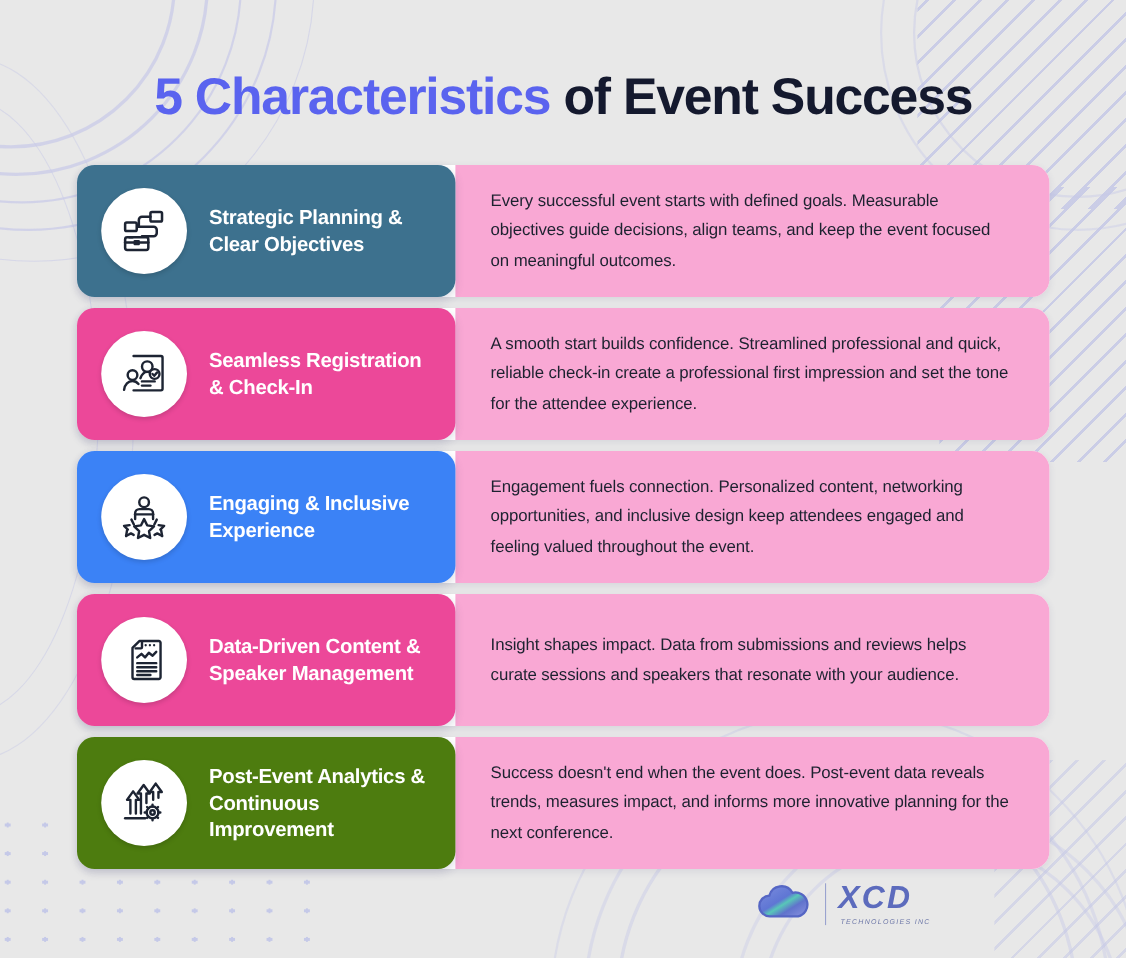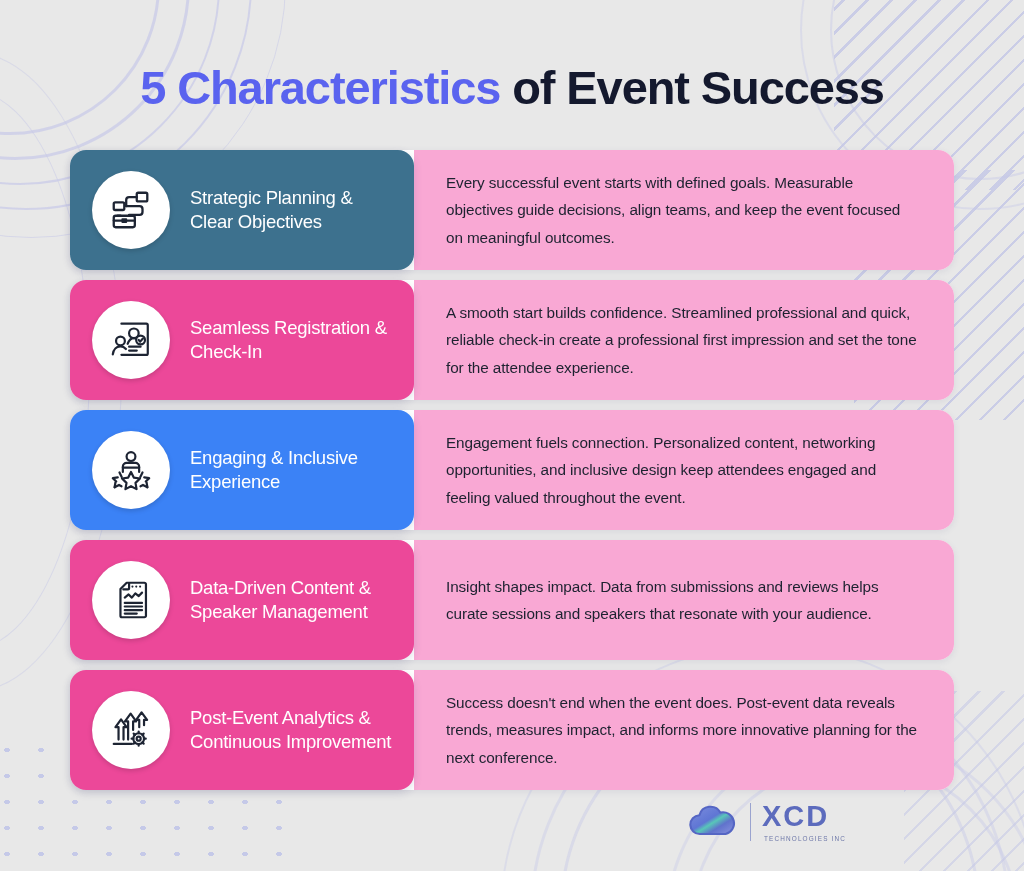--- a/index.html
+++ b/index.html
@@ -142,21 +142,21 @@
     display: flex;
     align-items: center;
     justify-content: center;
     box-shadow: 0 2px 5px rgba(0,0,0,0.16);
   }
   .icon-circle svg { display: block; }
 
   .card-title {
     color: #ffffff;
     font-size: 18.5px;
-    font-weight: 400;
+    font-weight: 700;
     line-height: 1.28;
     letter-spacing: -0.25px;
   }
 
   .card-right {
     flex: 1 1 auto;
     display: flex;
     align-items: center;
     padding: 0 34px 0 32px;
     border-radius: 0 16px 16px 0;
@@ -178,21 +178,21 @@
     display: flex;
     align-items: center;
     gap: 11px;
     z-index: 3;
   }
   .logo-divider {
     width: 1.5px;
     height: 38px;
     background: #9aa3cf;
   }
-  .logo-text { display: flex; flex-direction: column; }
+  .logo-text { display: flex; flex-direction: column; font-style: italic; }
   .logo-word {
     font-size: 29px;
     font-weight: 700;
     letter-spacing: 2px;
     color: #5c6bbd;
     line-height: 1;
   }
   .logo-sub {
     font-size: 6.4px;
     letter-spacing: 1.15px;
@@ -310,21 +310,21 @@
           </svg>
         </div>
         <div class="card-title">Data-Driven Content &amp; Speaker Management</div>
       </div>
       <div class="card-right">
         <p class="card-desc">Insight shapes impact. Data from submissions and reviews helps curate sessions and speakers that resonate with your audience.</p>
       </div>
     </div>
 
     <div class="card">
-      <div class="card-left" style="background:#ec4899">
+      <div class="card-left" style="background:#4d7c0f">
         <div class="icon-circle">
           <svg width="46" height="46" viewBox="0 0 48 48" fill="none" stroke="#1d2433" stroke-width="2.3" stroke-linecap="round" stroke-linejoin="round">
             <path d="M11 34 V21 l-3.2 0 L13.6 13 L19.4 21 l-3.2 0 V34"></path>
             <path d="M21 34 V15 l-3.3 0 L23.6 7 L29.4 15 l-3.2 0 V24"></path>
             <path d="M32.6 21 V13.5 l-3.2 0 L35 5.6 L40.8 13.5 l-3.2 0 V19"></path>
             <path d="M6 38.5 H25"></path>
             <circle cx="32" cy="33" r="5.6"></circle>
             <circle cx="32" cy="33" r="2.1"></circle>
             <path d="M32 25.6 V27.4 M32 38.6 V40.4 M24.6 33 H26.4 M37.6 33 H39.4
                      M26.8 27.8 l1.3 1.3 M35.9 36.9 l1.3 1.3 M37.2 27.8 l-1.3 1.3 M28.1 36.9 l-1.3 1.3"></path>

